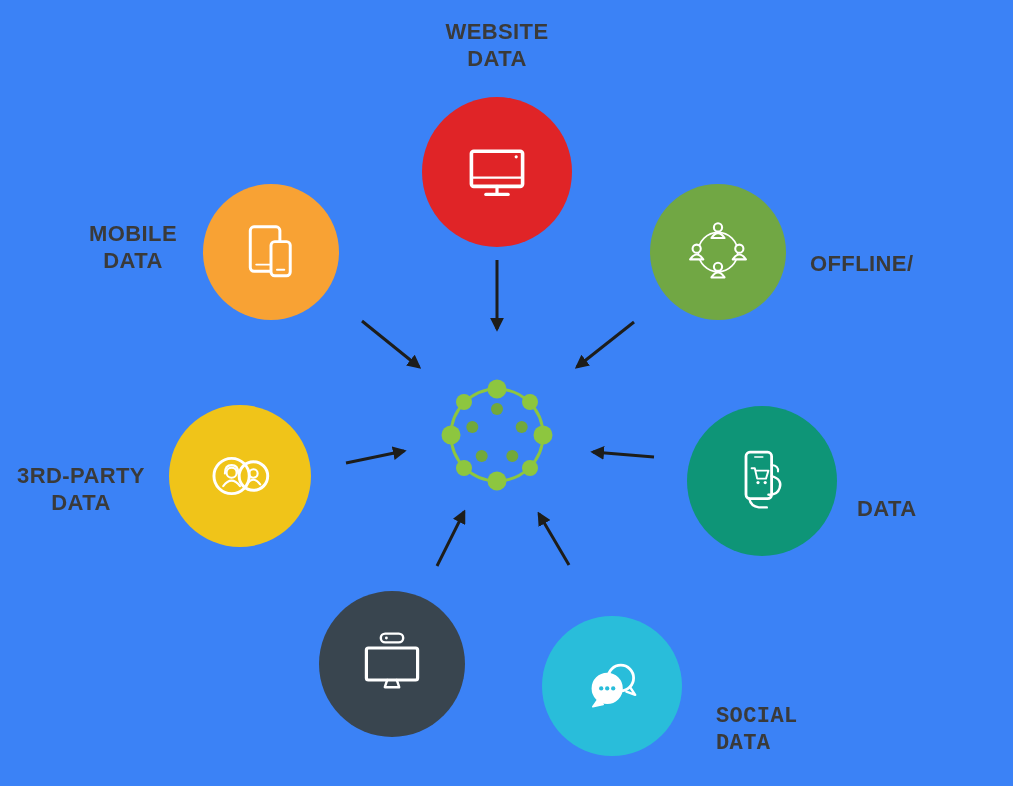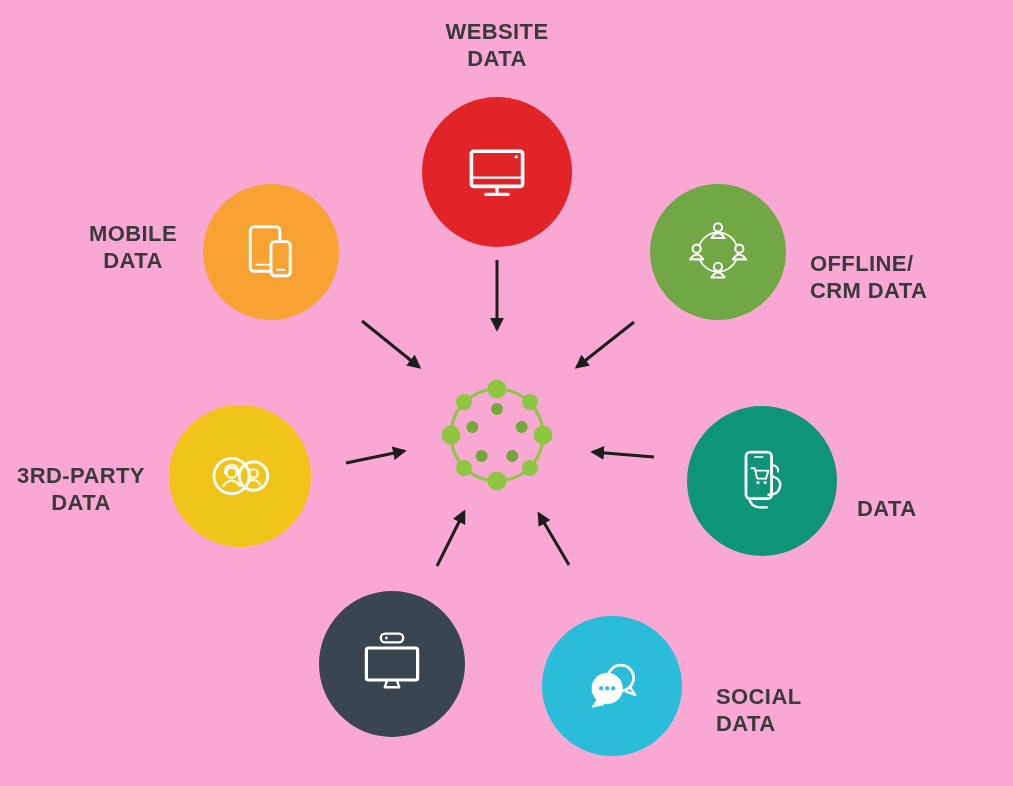--- a/index.html
+++ b/index.html
@@ -1,17 +1,17 @@
 <!DOCTYPE html>
 <html><head>
 <meta charset="utf-8">
 <style>
   html,body{margin:0;padding:0;background:#ffffff;}
   .canvas{
-    position:relative;width:1013px;height:786px;background:#f9a8d4;overflow:hidden;
+    position:relative;width:1013px;height:786px;background:#3b82f6;overflow:hidden;
     font-family:"Liberation Sans",sans-serif;
   }
   .node-circle{
     position:absolute;border-radius:50%;display:flex;align-items:center;justify-content:center;
   }
   .node-circle svg{display:block;}
   .label{
     position:absolute;color:#3a3a3a;font-weight:700;font-size:22px;line-height:27px;
     letter-spacing:0.4px;white-space:nowrap;
   }
@@ -100,21 +100,20 @@
         <path d="M16 59 q8 -12 16 0 z"></path>
         <circle cx="76" cy="46" r="5"></circle>
         <path d="M68 59 q8 -12 16 0 z"></path>
         <circle cx="50" cy="68" r="5"></circle>
         <path d="M42 81 q8 -12 16 0 z"></path>
       </g>
     </svg>
   </div>
   <div class="label left" style="left:810px;top:215px;width:200px;">
     <div>OFFLINE/</div>
-    <div>CRM DATA</div>
   </div>
 
   <div class="node-circle" style="left: 169px; top: 405px; width: 142px; height: 142px; background: rgb(240, 196, 25);">
     <svg width="84" height="84" viewBox="0 0 100 100" fill="none" stroke="#ffffff" stroke-linecap="round" stroke-linejoin="round">
       <circle cx="40" cy="50" r="21" stroke-width="3.5"></circle>
       <circle cx="66" cy="50" r="17" stroke-width="3.5"></circle>
       <g stroke-width="2.5">
         <circle cx="40" cy="46" r="6"></circle>
         <path d="M32 47 q0 -10 8 -10 q8 0 8 10"></path>
         <path d="M30 62 q10 -13 20 0"></path>
@@ -161,18 +160,18 @@
       <path d="M73 52 l6 9 l-11 -4" stroke-width="3"></path>
       <circle cx="44" cy="53" r="18" fill="#ffffff" stroke-width="3"></circle>
       <path d="M33 66 l-7 10 l13 -3 z" fill="#ffffff" stroke-width="2"></path>
       <g stroke="none" fill="#29bdda">
         <circle cx="36.5" cy="53" r="2.7"></circle>
         <circle cx="44" cy="53" r="2.7"></circle>
         <circle cx="51.5" cy="53" r="2.7"></circle>
       </g>
     </svg>
   </div>
-  <div class="label left" style="left:716px;top:648px;width:140px;">
+  <div class="label left" style="left:716px;top:668px;width:140px;font-family:Liberation Mono, monospace;">
     <div>SOCIAL</div>
     <div>DATA</div>
   </div>
 
 </div>
 
 </body></html>

